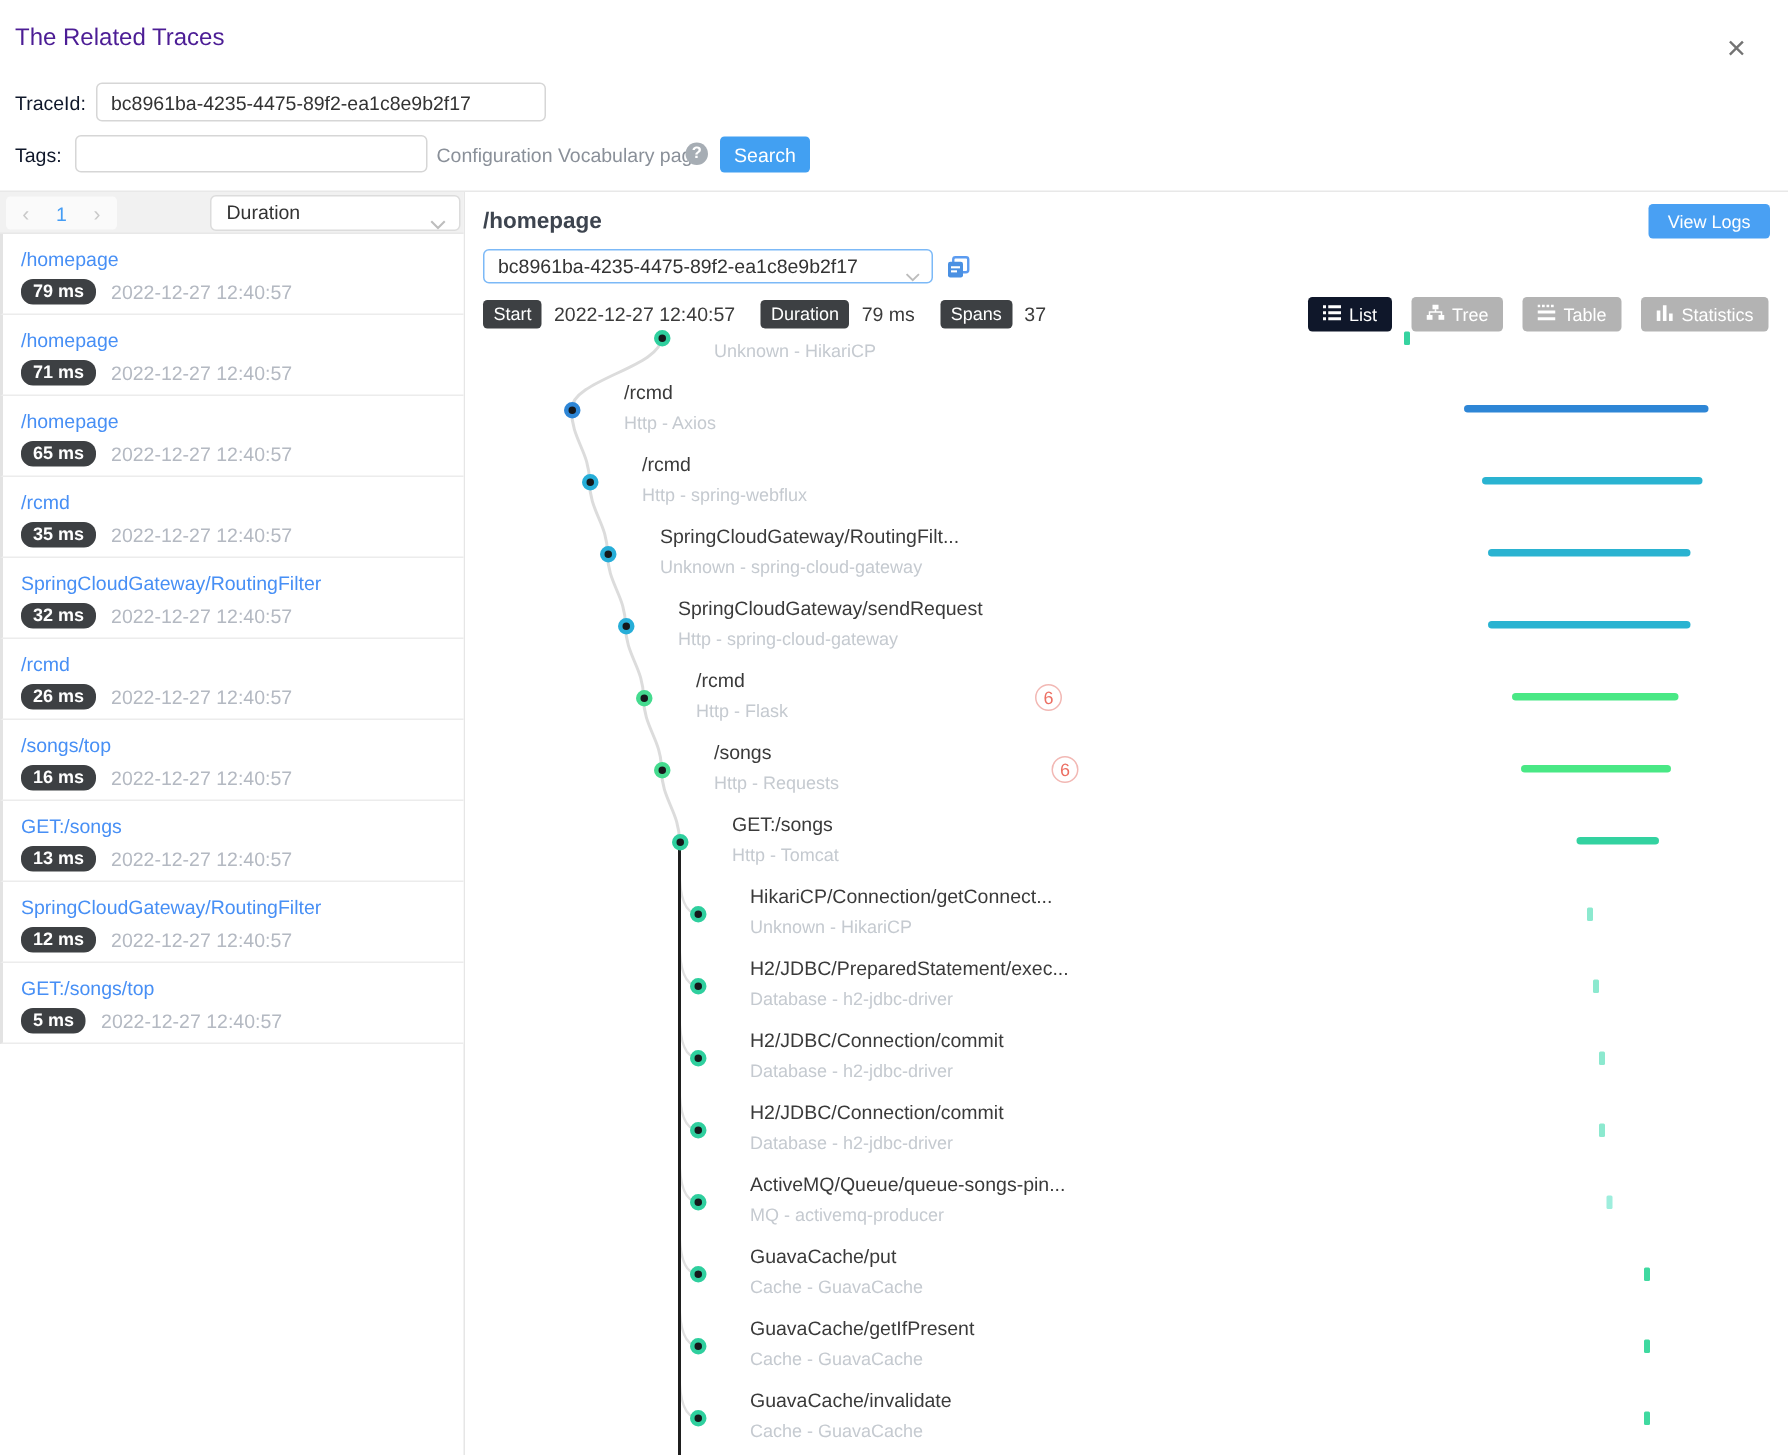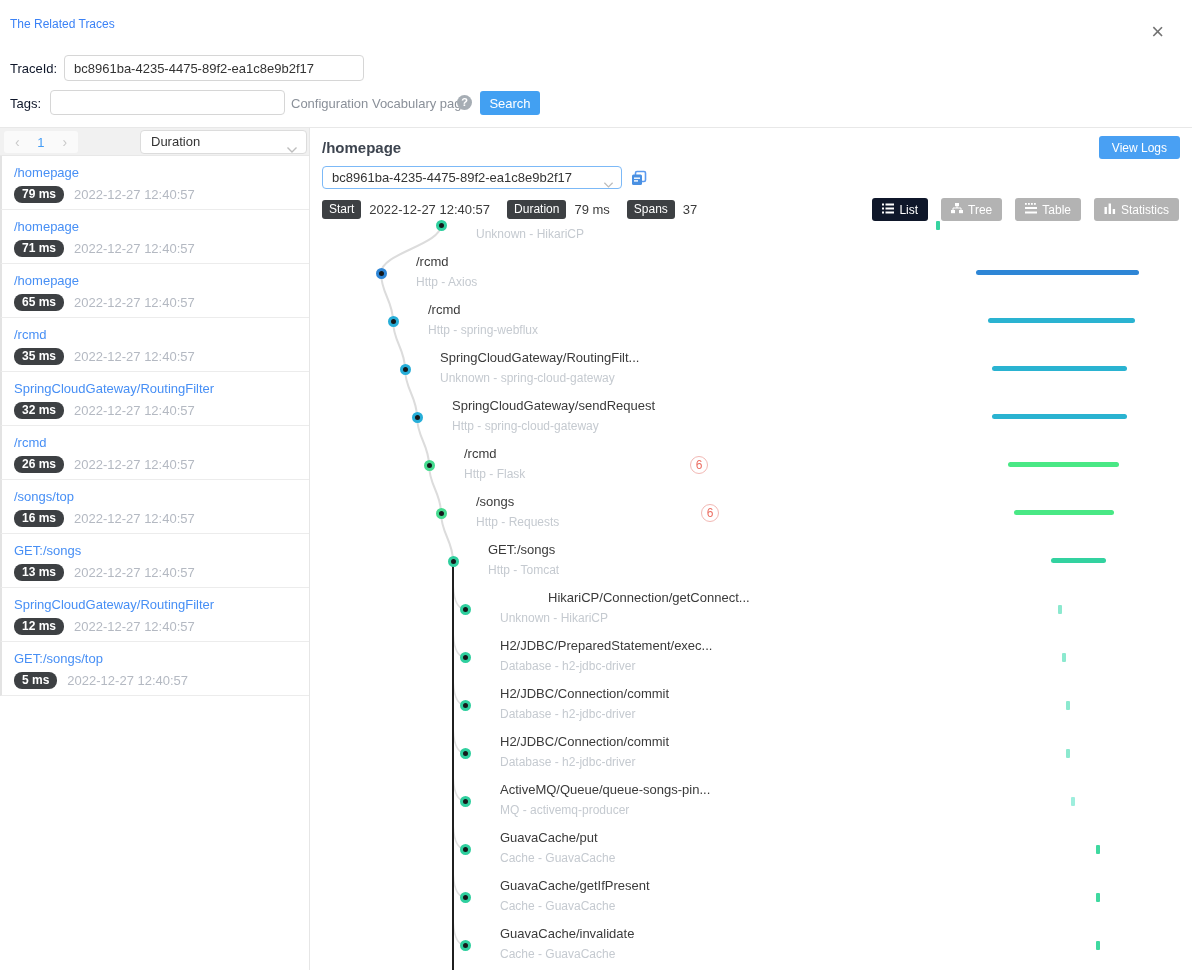--- a/index.html
+++ b/index.html
@@ -1,21 +1,21 @@
 <!DOCTYPE html>
 <html><head>
 <meta charset="utf-8">
 <style>
   * { box-sizing: border-box; }
   html,body { margin:0; padding:0; background:#fff; }
   body { font-family:"Liberation Sans", sans-serif; }
   #app { position:relative; width:1192px; height:970px; background:#fff; overflow:hidden; color:#333; }
 
   
-  .modal-title { position:absolute; left:10px; top:17px; font-size:12px; color:#3b82f6; }
+  .modal-title { position:absolute; left:10px; top:17px; font-size:16px; color:#4c1d95; }
   .close-x { position:absolute; right:28px; top:22px; font-size:22px; color:#737373; line-height:20px; cursor:pointer; }
   .field-label { position:absolute; color:#0f172a; font-size:13px; }
   .traceid-label { left:10px; top:61px; }
   .tags-label { left:10px; top:96px; }
   .txt-input { position:absolute; border:1px solid #d6d6d6; border-radius:4px; font-size:13px; color:#333;
                padding:0 9px; outline:none; font-family:"Liberation Sans", sans-serif; }
   .traceid-input { left:64px; top:55px; width:300px; height:26px; }
   .tags-input { left:50px; top:90px; width:235px; height:25px; }
   .vocab-text { position:absolute; left:291px; top:96px; color:#8a9099; font-size:13px; }
   .q-icon { position:absolute; left:457px; top:95px; width:15px; height:15px; border-radius:50%;
@@ -335,21 +335,21 @@
             <div class="sp-badge" style="left: 391px;">6</div>
             <div class="sp-bar" style="left: 704px; width: 100px; background: rgb(73, 232, 133);"></div>
           </div>
           <div class="span-row" style="top: 319px;">
             <div class="sp-name" style="left: 178px;">GET:/songs</div>
             <div class="sp-sub" style="left: 178px;">Http - Tomcat</div>
             <div class="sp-dot" style="left: 138px; border: 3px solid rgb(47, 207, 158);"></div>
             <div class="sp-bar" style="left: 741px; width: 55px; background: rgb(51, 210, 160);"></div>
           </div>
           <div class="span-row" style="top: 367px;">
-            <div class="sp-name" style="left: 190px; margin-left: 48px;">HikariCP/Connection/getConnect...</div>
+            <div class="sp-name" style="left: 190px;">HikariCP/Connection/getConnect...</div>
             <div class="sp-sub" style="left: 190px;">Unknown - HikariCP</div>
             <div class="sp-dot" style="left: 150px; border: 3px solid rgb(47, 207, 158);"></div>
             <div class="sp-tick" style="left: 748px; background: rgb(140, 233, 207);"></div>
           </div>
           <div class="span-row" style="top: 415px;">
             <div class="sp-name" style="left: 190px;">H2/JDBC/PreparedStatement/exec...</div>
             <div class="sp-sub" style="left: 190px;">Database - h2-jdbc-driver</div>
             <div class="sp-dot" style="left: 150px; border: 3px solid rgb(47, 207, 158);"></div>
             <div class="sp-tick" style="left: 752px; background: rgb(140, 233, 207);"></div>
           </div>

